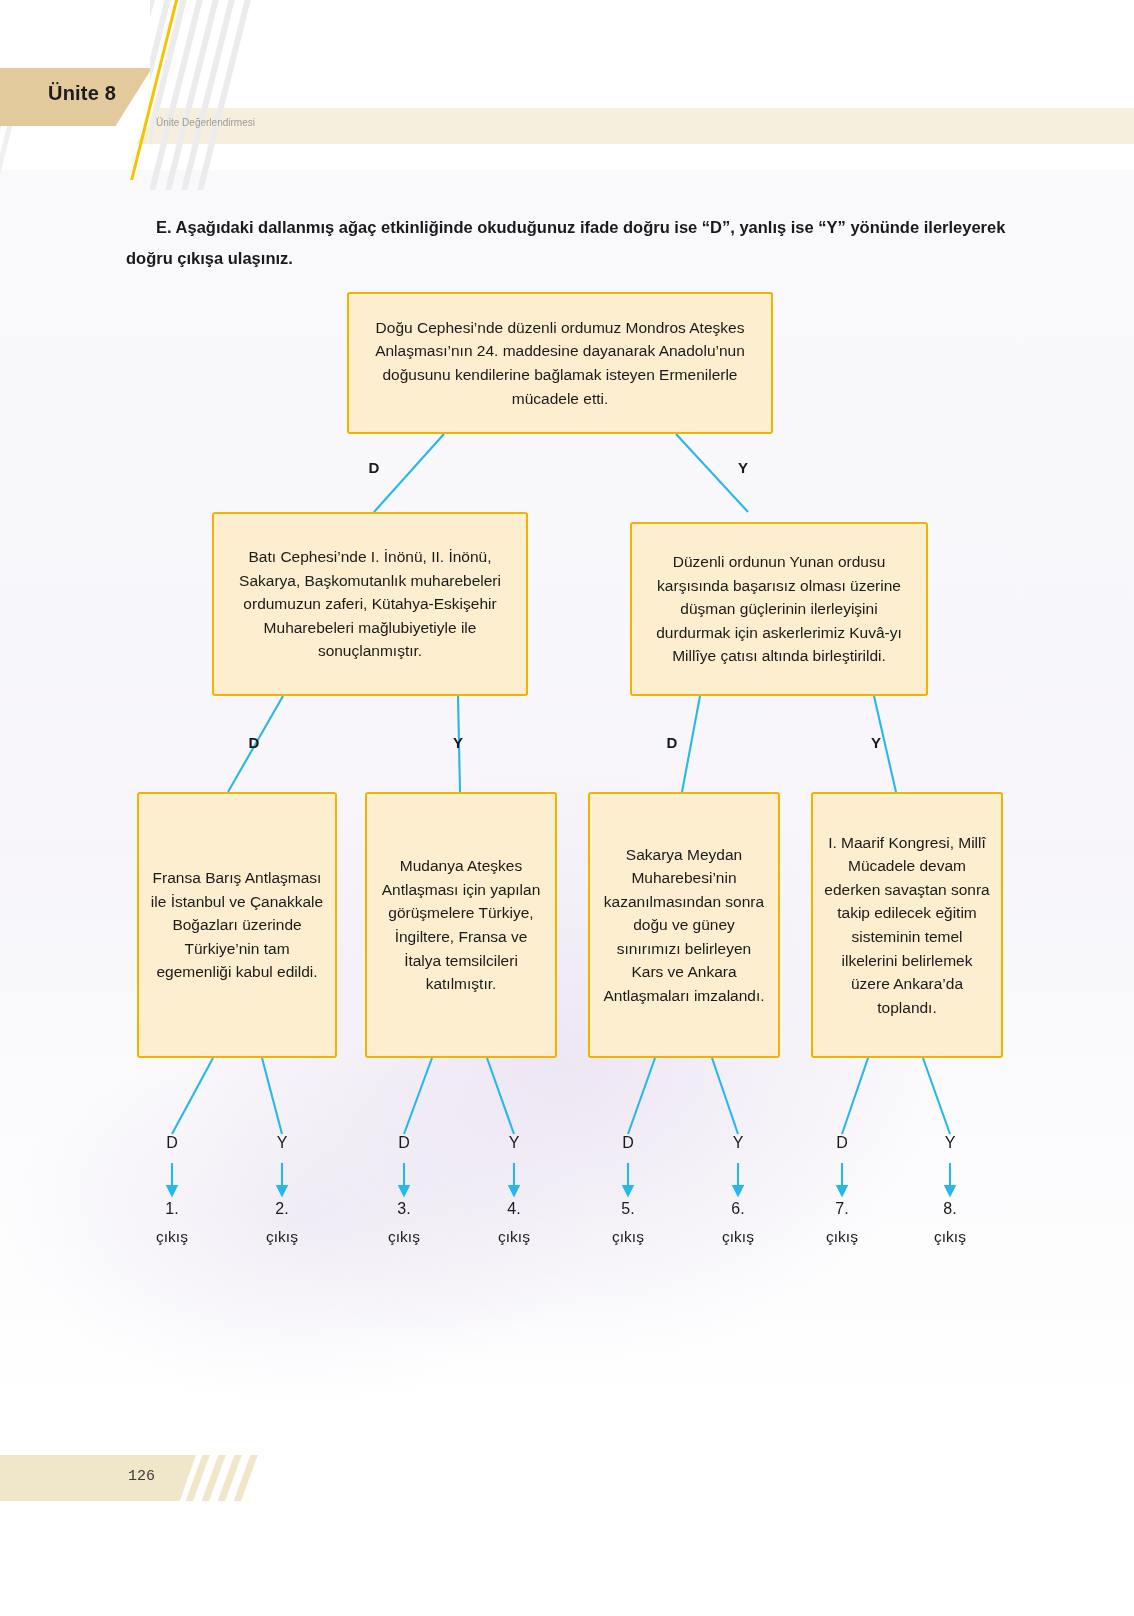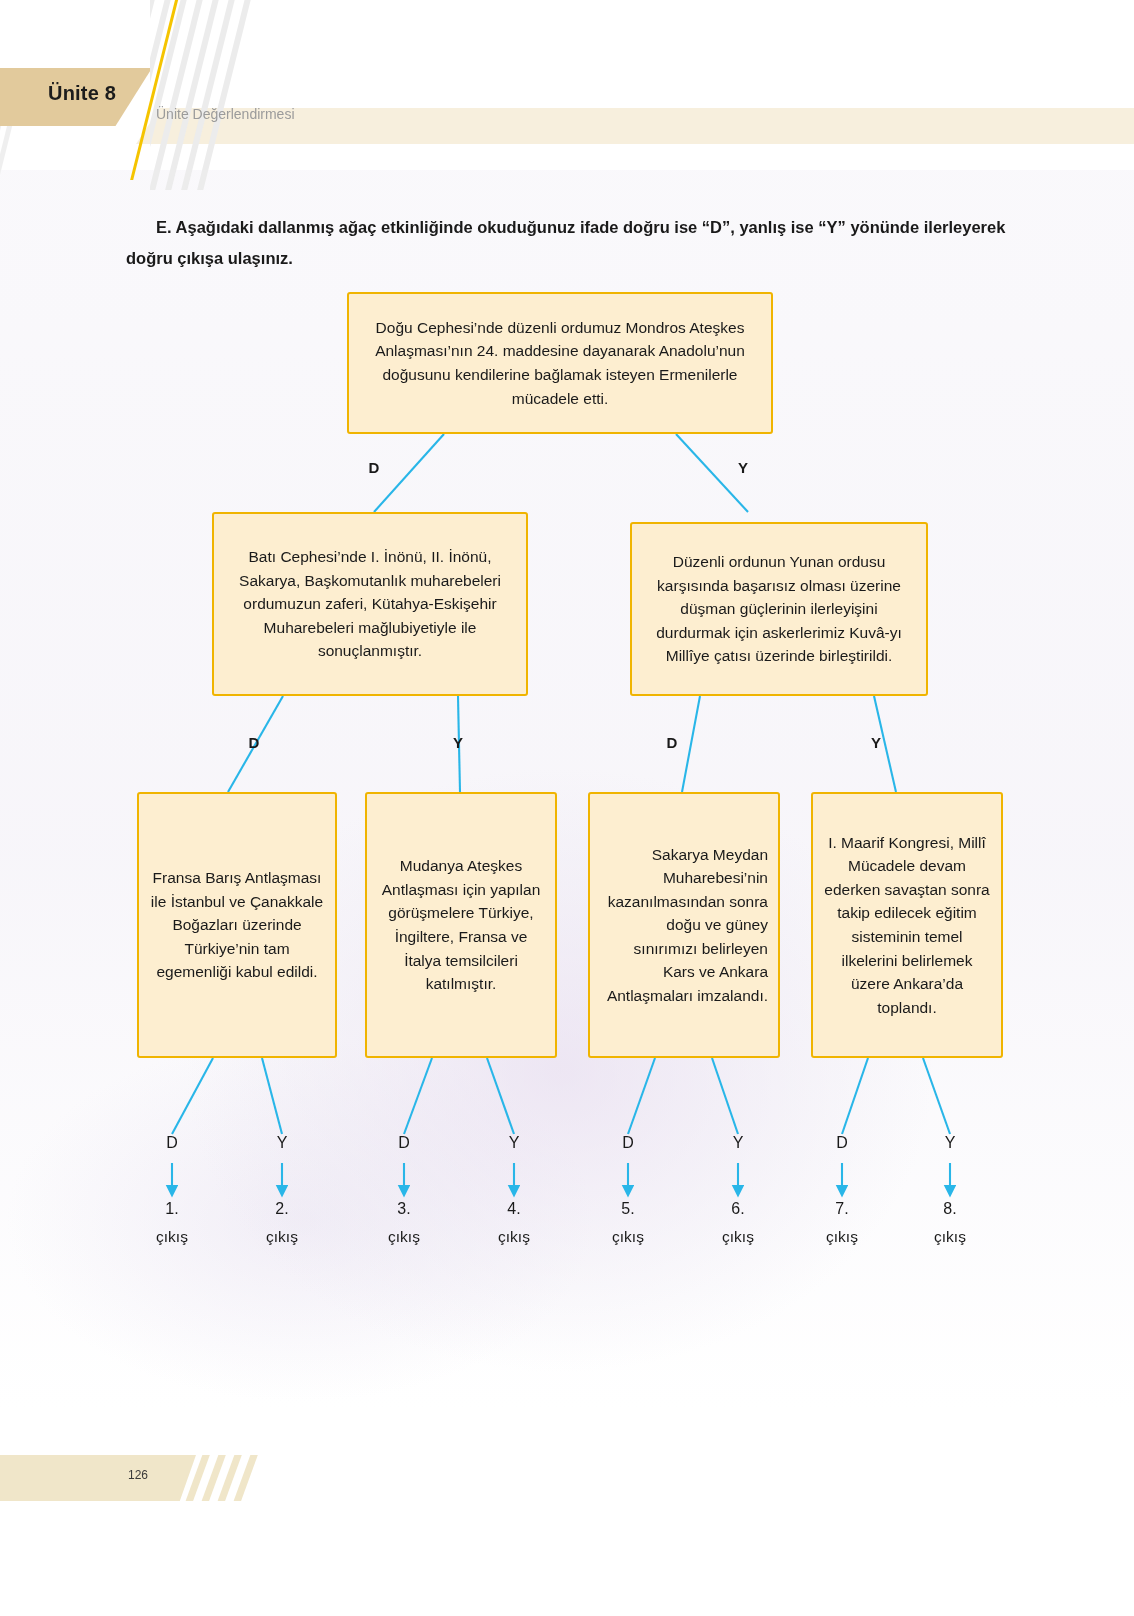--- a/index.html
+++ b/index.html
@@ -35,22 +35,22 @@
     font-size:20px; font-weight:bold; color:#1c1c1c;
     letter-spacing:.2px;
   }
 
   .subheader-band{
     position:absolute; left:136px; top:108px; width:998px; height:36px;
     background:#f7efdd;
     clip-path: polygon(2.4% 0, 100% 0, 100% 100%, 0 100%);
   }
   .subheader-label{
-    position:absolute; left:156px; top:106px;
-    font-size:14px; color:#9b9b9b;
+    position:absolute; left:156px; top:117px;
+    font-size:10px; color:#9b9b9b;
   }
 
   .gold-slash{
     position:absolute; left:128px; top:-6px; width:120px; height:186px;
     overflow:hidden;
   }
   .gold-slash::after{
     content:""; position:absolute; left:52px; top:-14px;
     width:3px; height:215px; background:#f5c400;
     transform: rotate(14deg); transform-origin: top left;
@@ -125,21 +125,21 @@
     position:absolute; left:160px; top:0; width:36px; height:46px; background:#f0e6c9;
     clip-path: polygon(0 0, 100% 0, 55% 100%, 0 100%);
   }
   .footer-stripes{ position:absolute; left:172px; top:0; width:130px; height:46px; overflow:hidden; }
   .footer-stripes span{
     position:absolute; top:-10px; width:7px; height:70px;
     background:#f0e6c9; transform:rotate(20deg); transform-origin: top left;
   }
   .page-number{
     position:absolute; left:128px; top:13px;
-    font-size:12px; color:#3a3a3a;
+    font-size:15px; color:#3a3a3a;font-family:Liberation Mono, monospace;
   }
 </style>
 </head>
 <body>
 
 <div class="page-tint"></div>
 
 <div class="header">
   <div class="left-stripes">
     <span style="left:11px"></span>
@@ -207,35 +207,35 @@
     <span>Doğu Cephesi’nde düzenli ordumuz Mondros Ateşkes Anlaşması’nın 24. maddesine dayanarak Anadolu’nun doğusunu kendilerine bağlamak isteyen Ermenilerle mücadele etti.</span>
   </div>
 
   <div class="branch-label" style="left:359px; top:459px;">D</div>
   <div class="branch-label" style="left:728px; top:459px;">Y</div>
 
   <div class="node" style="left:212px; top:512px; width:316px; height:184px;">
     <span>Batı Cephesi’nde I. İnönü, II. İnönü, Sakarya, Başkomutanlık muharebeleri ordumuzun zaferi, Kütahya-Eskişehir Muharebeleri mağlubiyetiyle ile sonuçlanmıştır.</span>
   </div>
   <div class="node" style="left:630px; top:522px; width:298px; height:174px;">
-    <span>Düzenli ordunun Yunan ordusu karşısında başarısız olması üzerine düşman güçlerinin ilerleyişini durdurmak için askerlerimiz Kuvâ-yı Millîye çatısı üzerinde birleştirildi.</span>
+    <span>Düzenli ordunun Yunan ordusu karşısında başarısız olması üzerine düşman güçlerinin ilerleyişini durdurmak için askerlerimiz Kuvâ-yı Millîye çatısı altında birleştirildi.</span>
   </div>
 
   <div class="branch-label" style="left:239px; top:734px;">D</div>
   <div class="branch-label" style="left:443px; top:734px;">Y</div>
   <div class="branch-label" style="left:657px; top:734px;">D</div>
   <div class="branch-label" style="left:861px; top:734px;">Y</div>
 
   <div class="node" style="left:137px; top:792px; width:200px; height:266px;">
     <span>Fransa Barış Antlaşması ile İstanbul ve Çanakkale Boğazları üzerinde Türkiye’nin tam egemenliği kabul edildi.</span>
   </div>
   <div class="node" style="left:365px; top:792px; width:192px; height:266px;">
     <span>Mudanya Ateşkes Antlaşması için yapılan görüşmelere Türkiye, İngiltere, Fransa ve İtalya temsilcileri katılmıştır.</span>
   </div>
-  <div class="node" style="left:588px; top:792px; width:192px; height:266px;text-align:right;">
+  <div class="node" style="left:588px; top:792px; width:192px; height:266px;">
     <span>Sakarya Meydan Muharebesi’nin kazanılmasından sonra doğu ve güney sınırımızı belirleyen Kars ve Ankara Antlaşmaları imzalandı.</span>
   </div>
   <div class="node" style="left:800px; top:792px; width:192px; height:266px;margin-left:11px;">
     <span>I. Maarif Kongresi, Millî Mücadele devam ederken savaştan sonra takip edilecek eğitim sisteminin temel ilkelerini belirlemek üzere Ankara’da toplandı.</span>
   </div>
 
   <div class="exit-label" style="left:150px; top:1134px;">D</div>
   <div class="exit-label" style="left:260px; top:1134px;">Y</div>
   <div class="exit-label" style="left:382px; top:1134px;">D</div>
   <div class="exit-label" style="left:492px; top:1134px;">Y</div>

